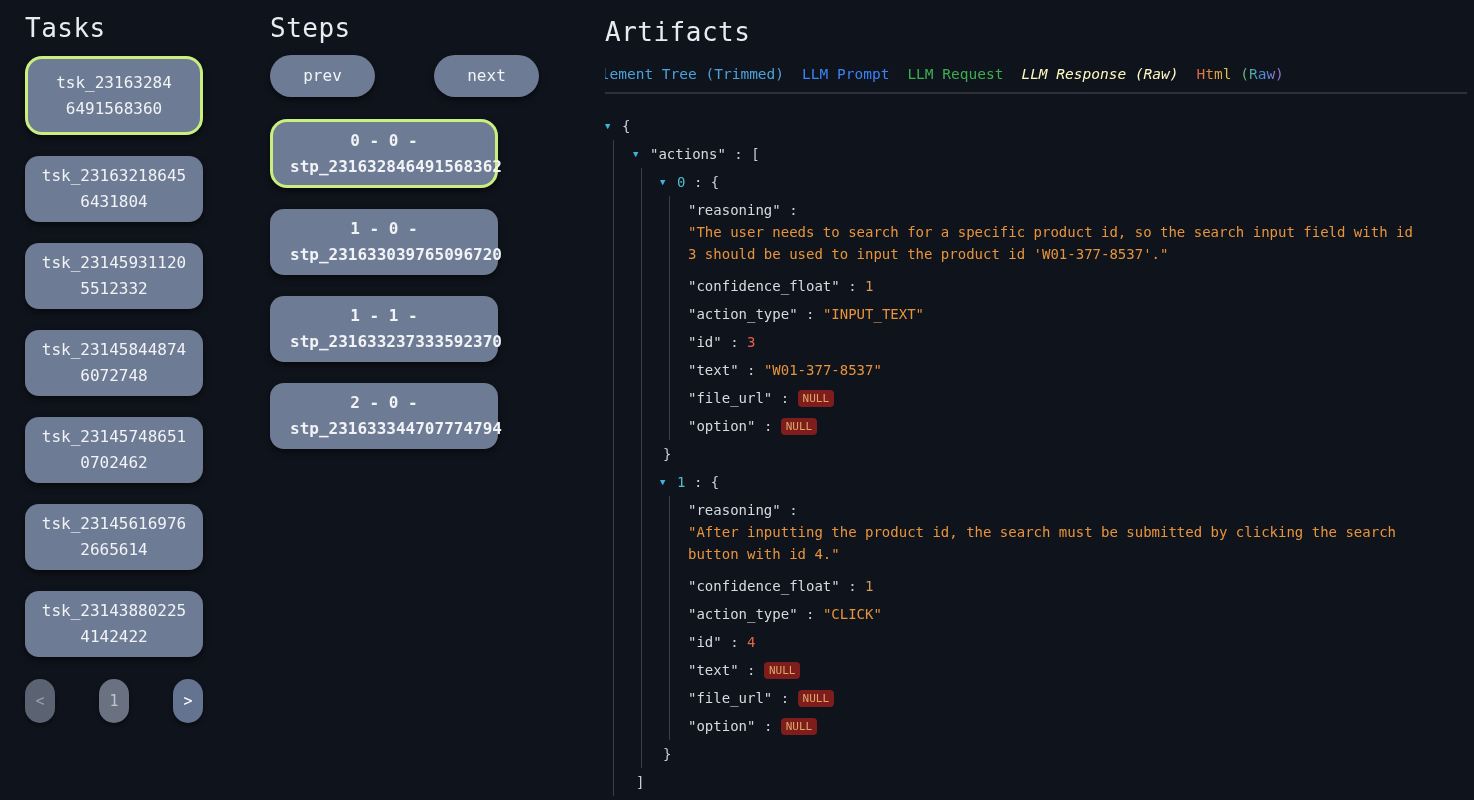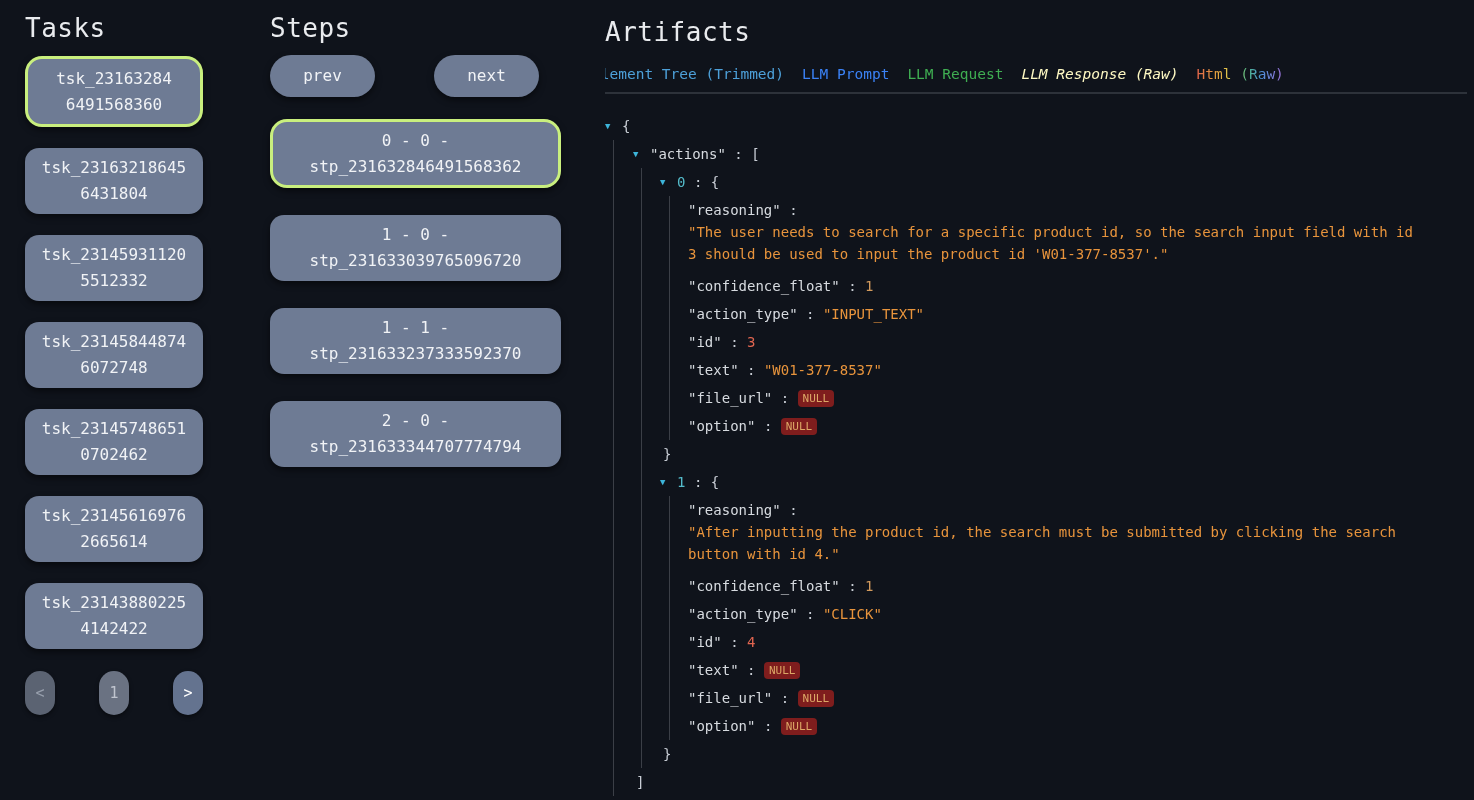--- a/index.html
+++ b/index.html
@@ -37,21 +37,21 @@
     text-align: center;
   }
   .task-btn {
     width: 178px;
     height: 66px;
     margin-bottom: 21px;
     padding: 0 14px;
     word-break: break-all;
   }
   .task-btn.selected {
-    height: 71px;
+    height: 79px;
     border: 3px solid #c9ef7e;
     border-radius: 17px;
     padding: 0 27px;
   }
   .pagination {
     margin-top: 22px;
     width: 178px;
     display: flex;
     justify-content: space-between;
     align-items: center;
@@ -72,25 +72,26 @@
   
   .steps-col { position: absolute; left: 270px; top: 0; width: 269px; }
   .step-nav {
     margin-top: 12px;
     display: flex;
     justify-content: space-between;
   }
   .nav-btn { width: 105px; height: 42px; border-radius: 21px; }
   .step-list { margin-top: 22px; }
   .step-btn {
-    width: 291px;
+    width: 228px;
     height: 66px;
-    margin-bottom: 27px;
+    margin-bottom: 21px;
     padding: 0 20px;
     flex-direction: column;
+    font-weight: bold;
   }
   .step-btn .step-label { width: 100%; }
   .step-btn.selected {
     height: 69px;
     border: 3px solid #c9ef7e;
     border-radius: 17px;
     padding: 0 17px;
   }
   
   .artifacts { position: absolute; left: 605px; top: 4px; width: 862px; height: 800px; overflow: hidden; }

